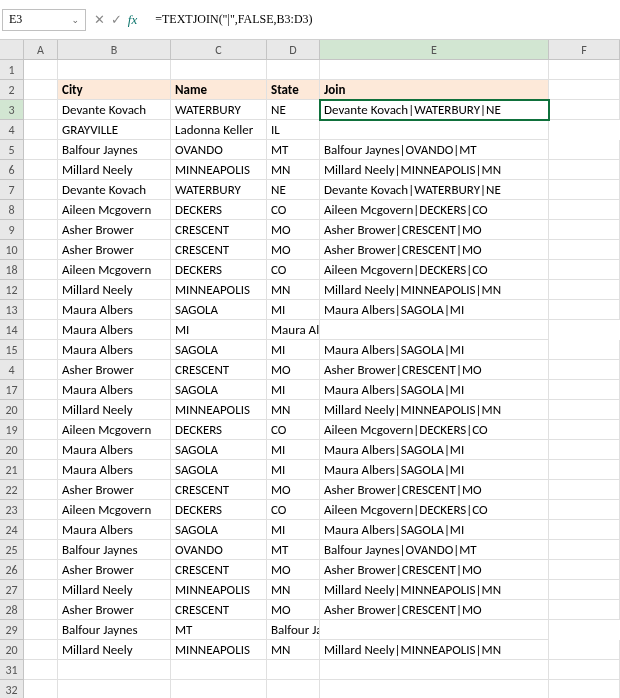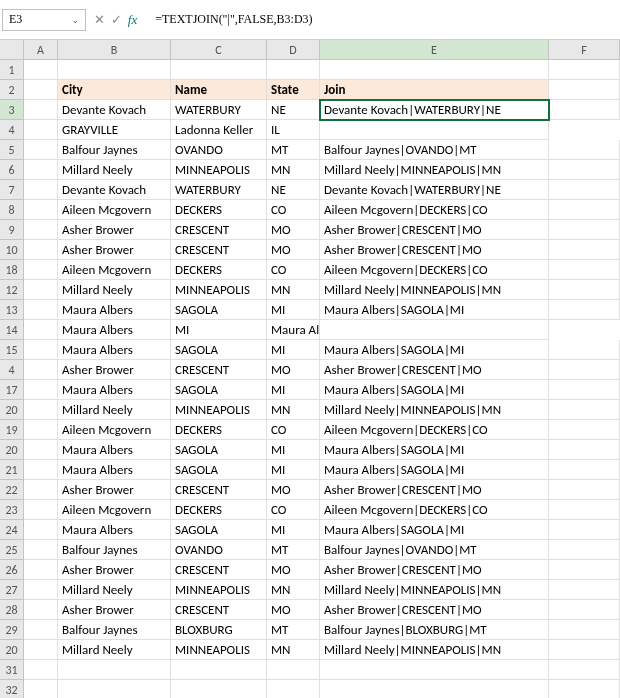--- a/index.html
+++ b/index.html
@@ -242,21 +242,20 @@
     <div class="rowhdr rownum">28</div>
     <div class="cell blank"></div>
     <div class="cell">Asher Brower</div>
     <div class="cell">CRESCENT</div>
     <div class="cell">MO</div>
     <div class="cell">Asher Brower|CRESCENT|MO</div>
     <div class="cell blank"></div>
     <div class="rowhdr rownum">29</div>
     <div class="cell blank"></div>
     <div class="cell">Balfour Jaynes</div>
-    <div class="cell">BLOXBURG</div>
     <div class="cell">MT</div>
     <div class="cell">Balfour Jaynes|BLOXBURG|MT</div>
     <div class="cell blank"></div>
     <div class="rowhdr rownum">20</div>
     <div class="cell blank"></div>
     <div class="cell">Millard Neely</div>
     <div class="cell">MINNEAPOLIS</div>
     <div class="cell">MN</div>
     <div class="cell">Millard Neely|MINNEAPOLIS|MN</div>
     <div class="cell blank"></div>

